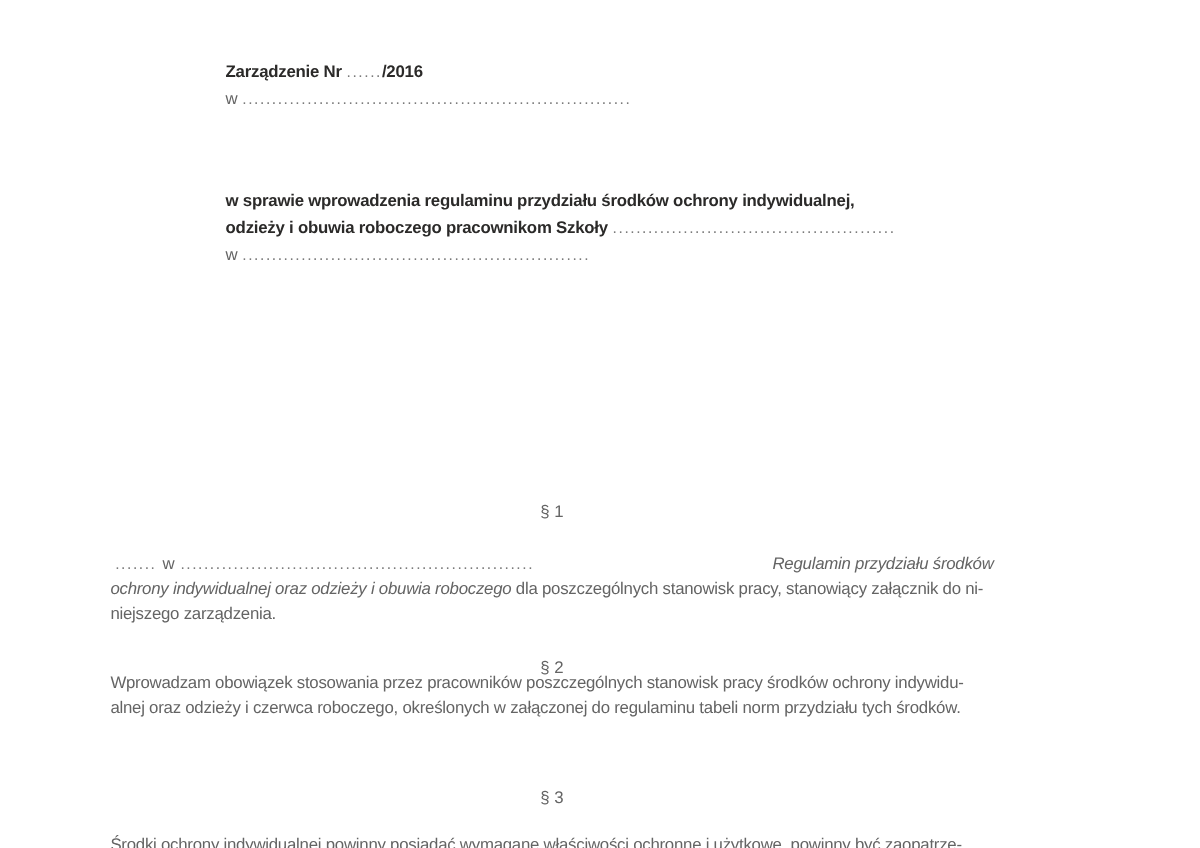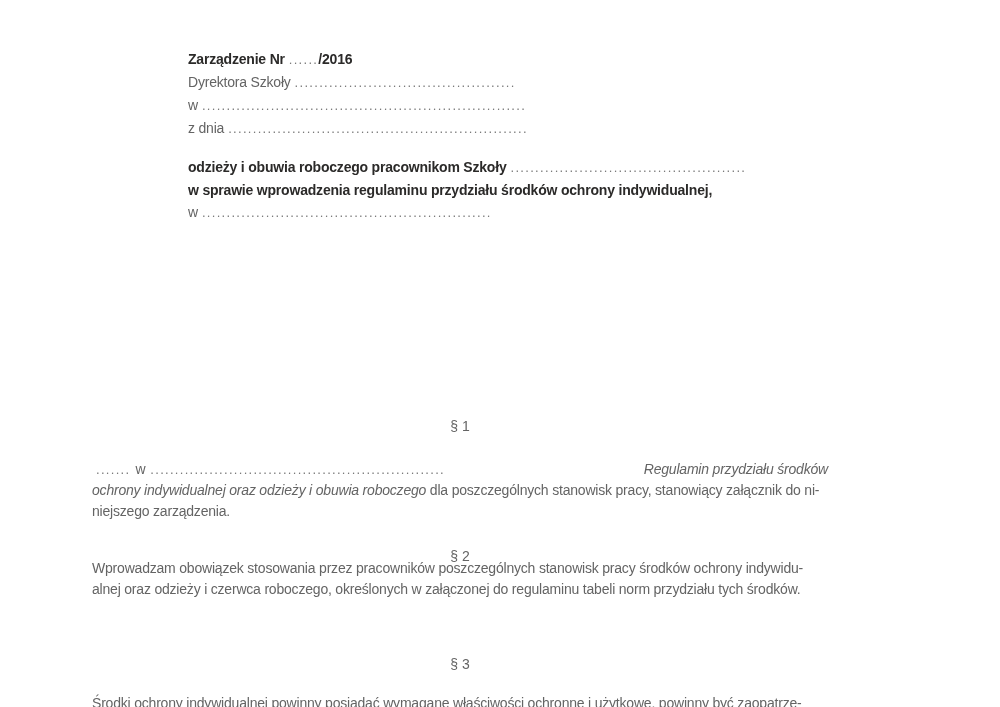--- a/index.html
+++ b/index.html
@@ -66,28 +66,26 @@
   .italic { font-style: italic; text-align: center; }
   sup { font-size: 8.5px; letter-spacing: 0; }
 </style>
 </head>
 <body>
 
 <div class="page">
 
   <header class="doc-header">
     <div class="hl bold"><span>Zarządzenie Nr</span><span class="dots">......</span><span>/2016</span></div>
-    <div class="hl"><span>Dyrektora Szkoły</span><span class="dots">.............................................</span></div>
     <div class="hl"><span>w</span><span class="dots">..................................................................</span></div>
-    <div class="hl"><span>z dnia</span><span class="dots">.............................................................</span></div>
   </header>
 
   <div class="doc-subject">
+    <div class="hl bold">w sprawie wprowadzenia regulaminu przydziału środków ochrony indywidualnej,</div>
     <div class="hl"><span class="bold">odzieży i obuwia roboczego pracownikom Szkoły</span><span class="dots">................................................</span></div>
-    <div class="hl bold">w sprawie wprowadzenia regulaminu przydziału środków ochrony indywidualnej,</div>
     <div class="hl"><span>w</span><span class="dots">...........................................................</span></div>
   </div>
 
 
   <div class="sec-heading" style="top:416px">§ 1</div>
   <div class="block" style="top:459px">
     <div class="bl flexline">
         <span class="dots">.......</span>
         <span style="margin-left:5px">w</span>
         <span class="dots fill-dots">............................................................</span>

